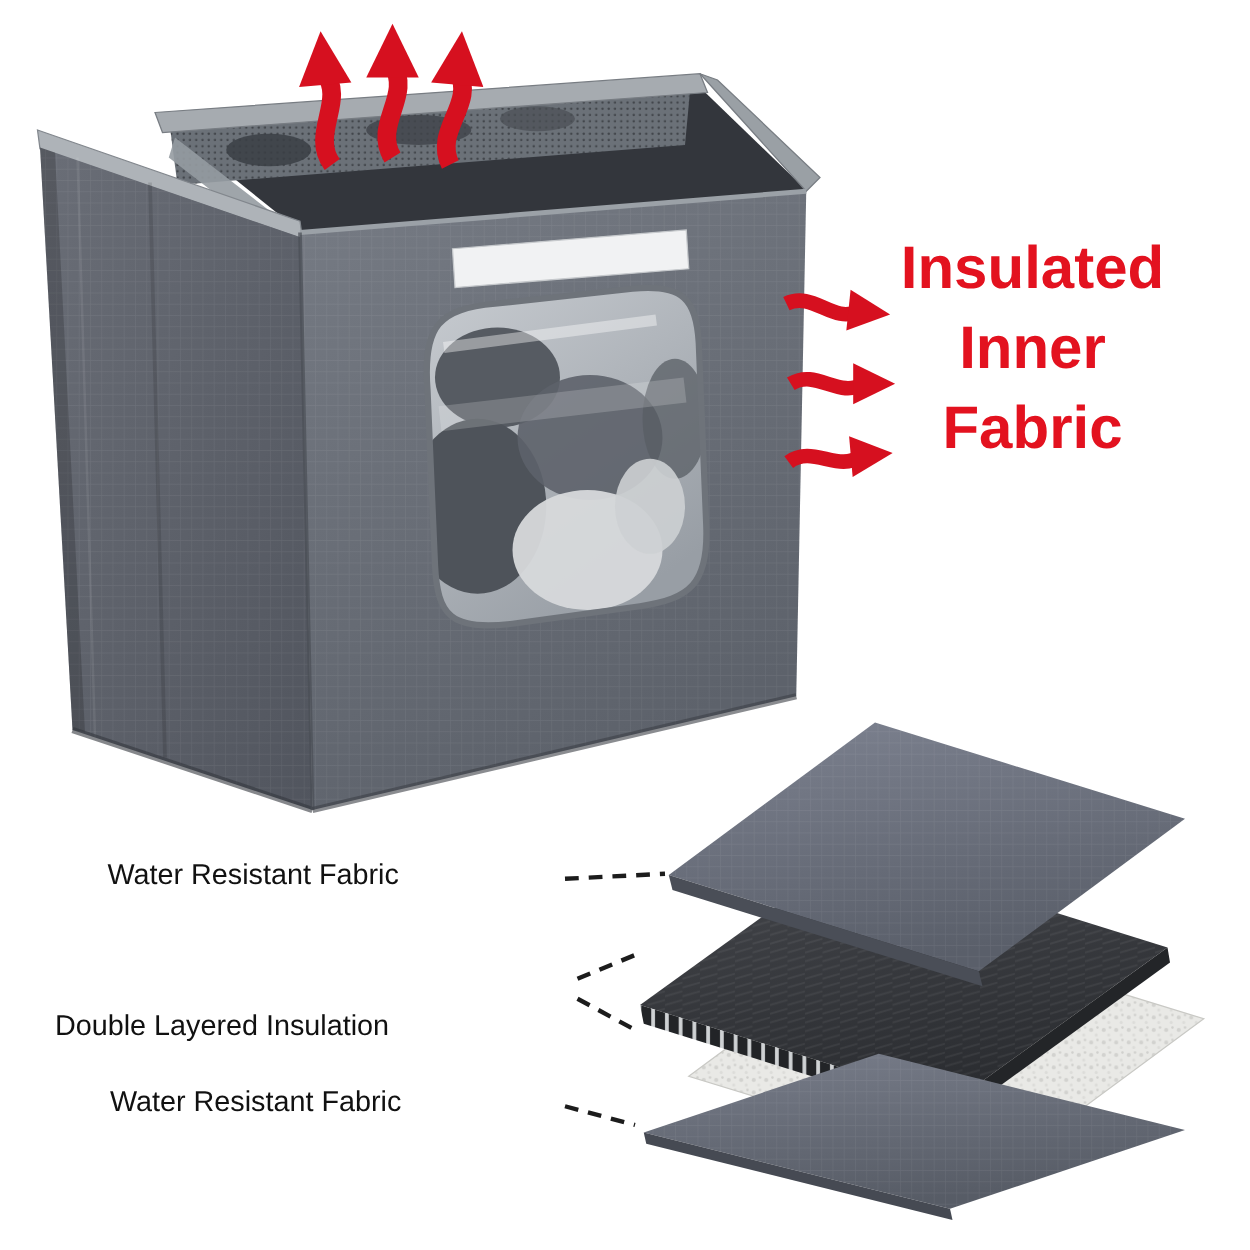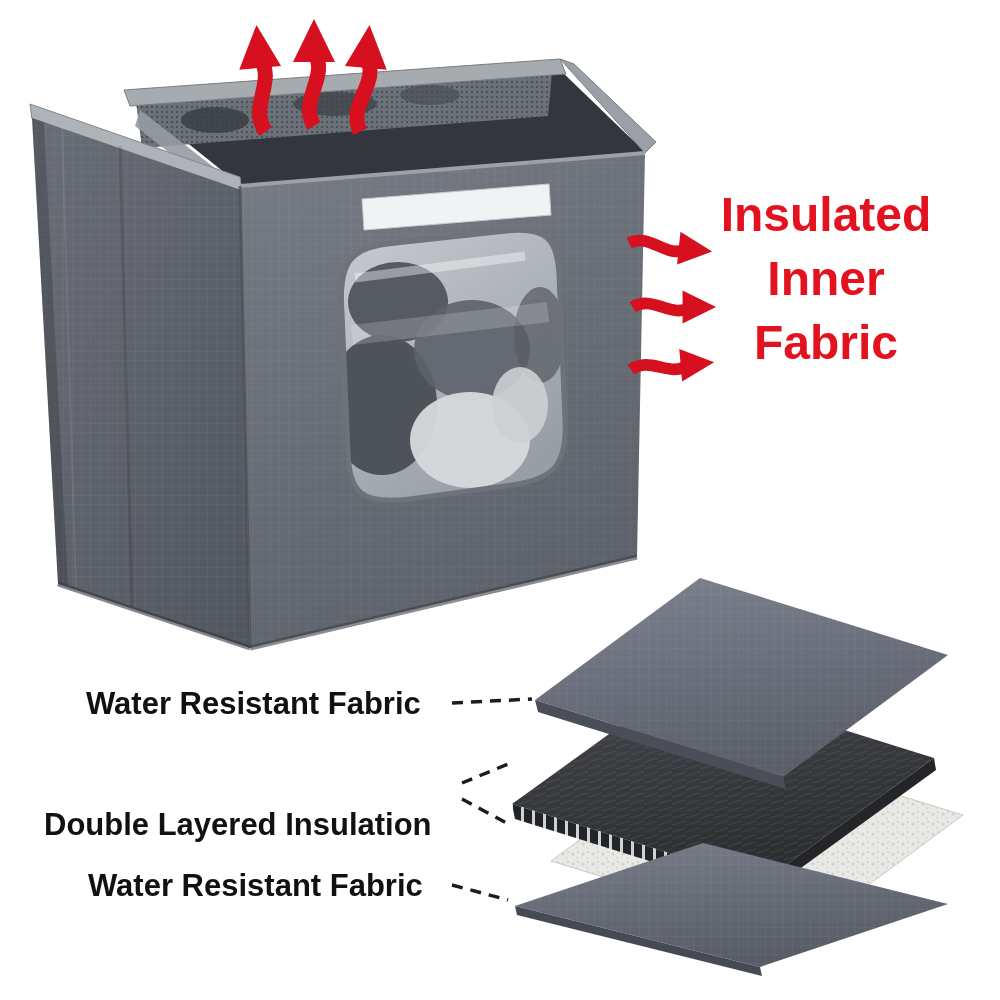--- a/index.html
+++ b/index.html
@@ -2,21 +2,21 @@
 <html style="--accent-red: #d6101f; --text-red: #e3121f; --label-text: #111111; --box-gray: #6a6f78; --insulation-dark: #343639; --foam-white: #e9e9e6;"><head>
 <meta charset="utf-8">
 <style>
   html,body{margin:0;padding:0;background:#ffffff;}
   .stage{position:relative;width:1000px;height:1000px;overflow:hidden;background:#ffffff;
          font-family:"Liberation Sans", sans-serif;}
   svg.art{position:absolute;left:0;top:0;}
   .callout{position:absolute;left:690px;top:183px;width:272px;text-align:center;
            font-size:48px;line-height:64px;font-weight:700;
            color:var(--text-red,#e3121f);}
-  .layer-label{position:absolute;font-size:31px;font-weight:700;white-space:nowrap;
+  .layer-label{position:absolute;font-size:23px;font-weight:400;white-space:nowrap;
                color:var(--label-text,#111111);}
   .label-1{left:86px;top:686px;}
   .label-2{left:44px;top:807px;}
   .label-3{left:88px;top:868px;}
 </style>
 </head>
 <body>
 
 <div class="stage">
 

